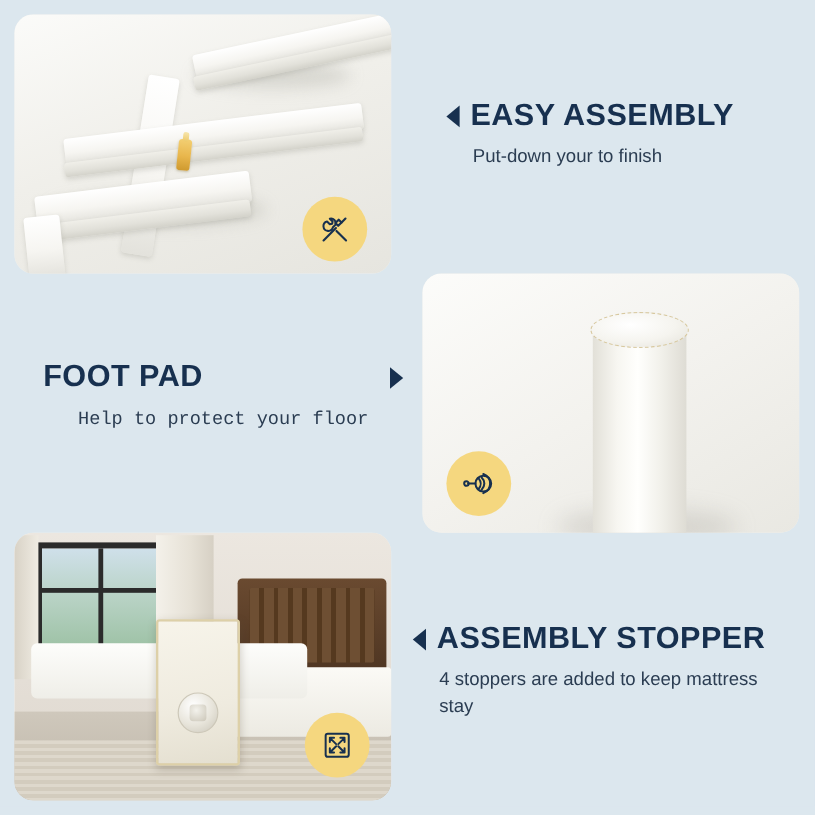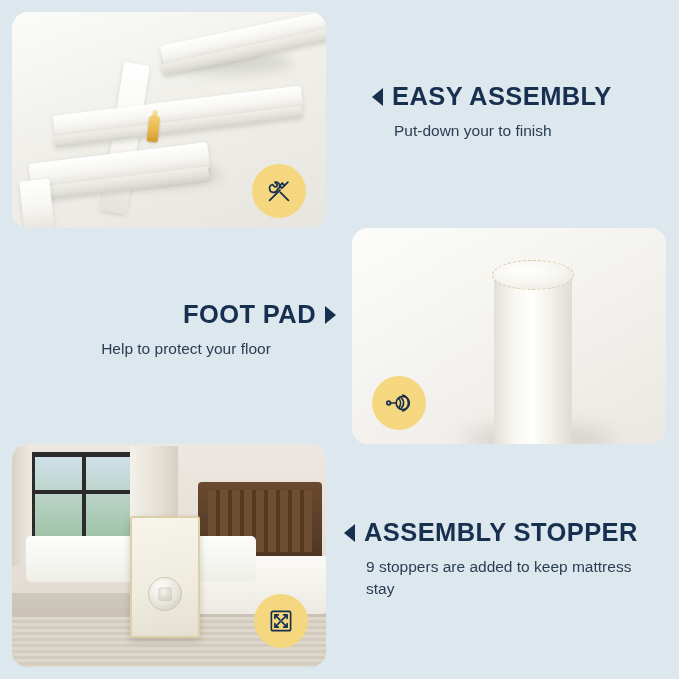--- a/index.html
+++ b/index.html
@@ -67,21 +67,21 @@
   .subline {
     font-size: 15.5px;
     color: #2b3d52;
     line-height: 1.45;
     margin-top: 9px;
     max-width: 300px;
   }
 
   .block { position: absolute; }
   .block.center { text-align: center; }
-  .block.center .headline { justify-content: flex-end; }
+  .block.center .headline { justify-content: space-between; }
 
   
   #photo-assembly { left: 12px; top: 12px; width: 314px; height: 216px; }
   .p1-bg {
     position: absolute; inset: 0;
     background: linear-gradient(160deg,#fbfbf9 0%,#f0efea 45%,#e6e5df 100%);
   }
   .p1-rail {
     position: absolute;
     background: linear-gradient(180deg,#ffffff 0%,#f6f5f1 55%,#e3e2dc 100%);
@@ -287,21 +287,21 @@
         </svg>
       </span>
     </div>
   </div>
 
   <div class="block center" style="left:36px; top:300px; width:300px;">
     <div class="headline">
       <span class="caption-text">FOOT PAD</span>
       <span class="tri tri-right"></span>
     </div>
-    <div class="subline" style="max-width:300px;">Help to protect your floor</div>
+    <div class="subline" style="max-width:300px;font-family:Liberation Mono, monospace;">Help to protect your floor</div>
   </div>
 
   <div class="photo-card" id="photo-mattress">
     <div class="p3-wall"></div>
     <div class="p3-window"></div>
     <div class="p3-curtain"></div>
     <div class="p3-curtain2"></div>
     <div class="p3-headboard">
       <div class="p3-headboard-slats"></div>
     </div>
@@ -325,16 +325,16 @@
         </svg>
       </span>
     </div>
   </div>
 
   <div class="block" style="left:344px; top:518px;">
     <div class="headline">
       <span class="tri tri-left"></span>
       <span class="caption-text">ASSEMBLY STOPPER</span>
     </div>
-    <div class="subline" style="margin-left:22px; max-width:280px;">9 stoppers are added to keep mattress stay</div>
+    <div class="subline" style="margin-left:22px; max-width:280px;">4 stoppers are added to keep mattress stay</div>
   </div>
 
 </div>
 
 </body></html>

